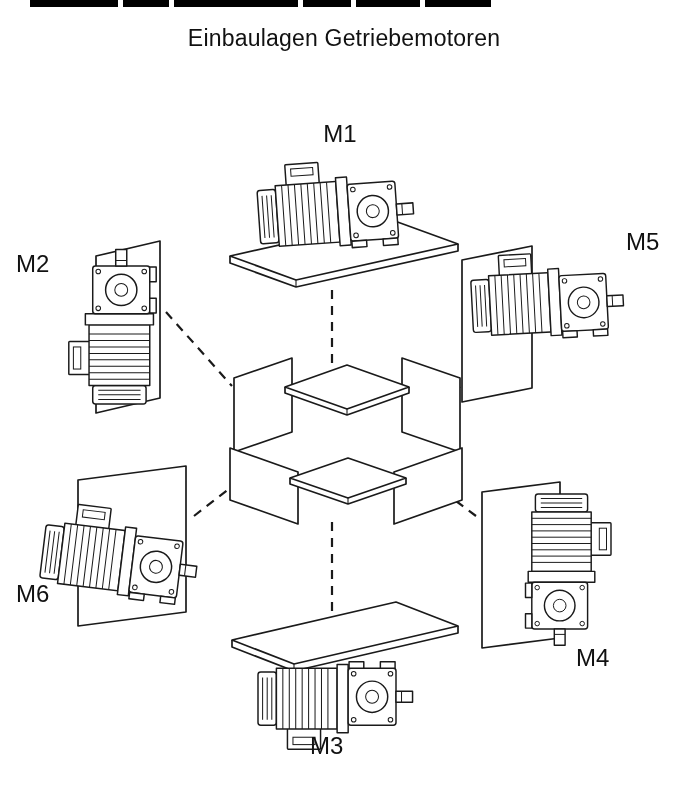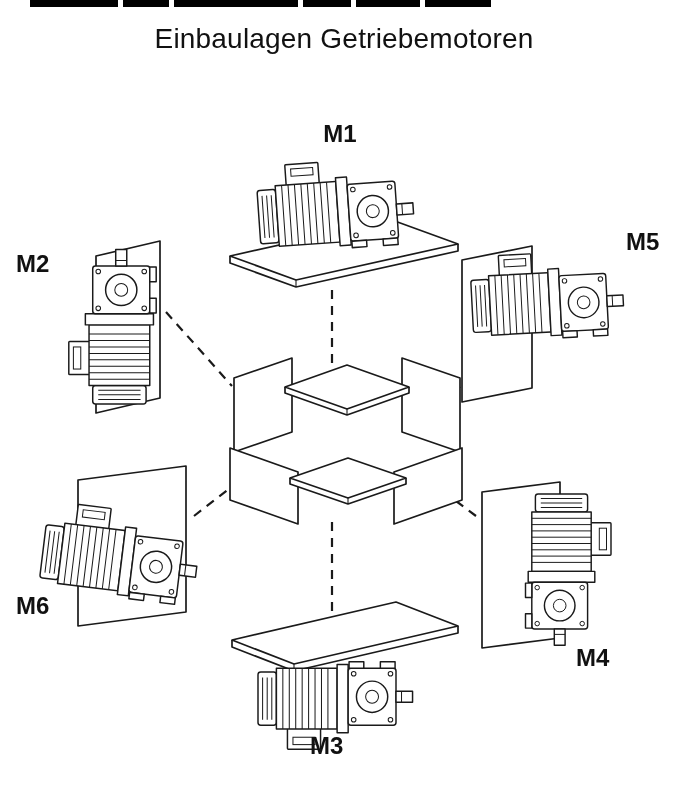--- a/index.html
+++ b/index.html
@@ -14,31 +14,31 @@
   .strip{position:absolute;top:0;left:30px;height:7px;display:flex;gap:5px;}
   .strip div{background:#000;height:7px;}
   .strip div:nth-child(1){width:88px;}
   .strip div:nth-child(2){width:46px;}
   .strip div:nth-child(3){width:124px;}
   .strip div:nth-child(4){width:48px;}
   .strip div:nth-child(5){width:64px;}
   .strip div:nth-child(6){width:66px;}
   .title{
     position:absolute;top:24px;left:0;right:0;
-    text-align:center;font-size:28px;line-height:29px;
+    text-align:center;font-size:23px;line-height:29px;
     font-weight:400;letter-spacing:.2px;
   }
   .pos-label{
     position:absolute;
-    font-size:24px;font-weight:700;
+    font-size:24px;font-weight:400;
   }
   .lab-m1{left:308px;top:120px;width:64px;text-align:center;}
   .lab-m2{left:16px;top:250px;}
   .lab-m5{left:626px;top:228px;}
-  .lab-m6{left:16px;top:592px;}
+  .lab-m6{left:16px;top:580px;}
   .lab-m4{left:576px;top:644px;}
   .lab-m3{left:310px;top:732px;width:64px;}
   svg.diagram{position:absolute;left:0;top:0;}
   .s{fill:#ffffff;stroke:#1a1a1a;stroke-width:1.6;stroke-linejoin:round;}
   .f{fill:none;stroke:#1a1a1a;stroke-width:1.1;}
   .panel{fill:#ffffff;stroke:#1a1a1a;stroke-width:1.7;stroke-linejoin:round;}
   .dash{fill:none;stroke:#1a1a1a;stroke-width:2.2;stroke-dasharray:9 7;}
 </style>
 </head>
 <body>

